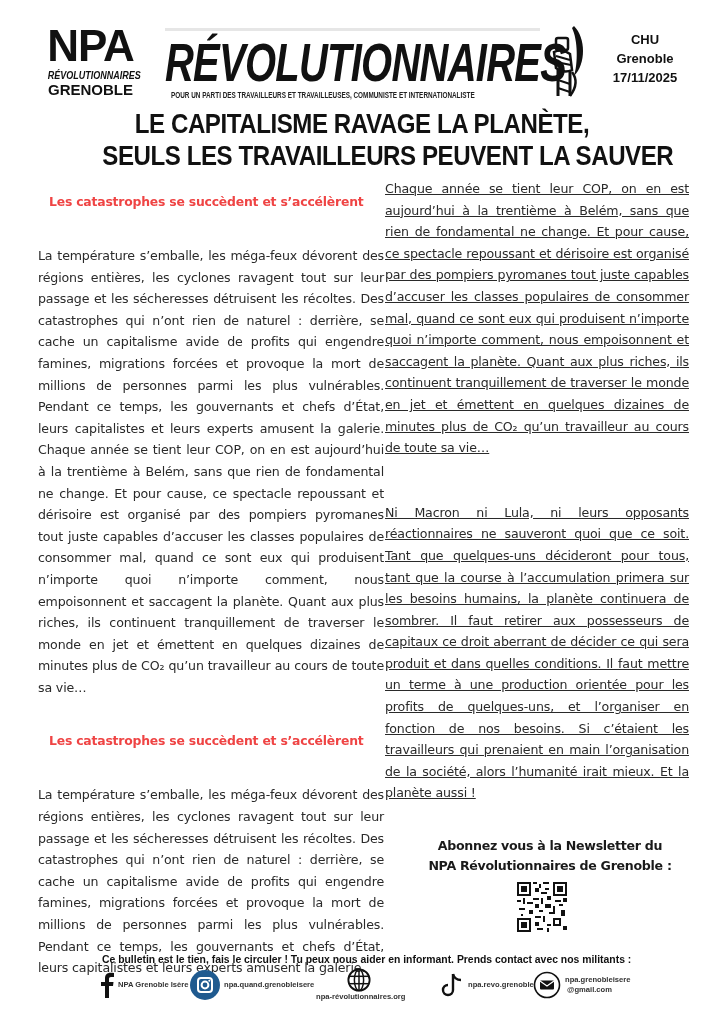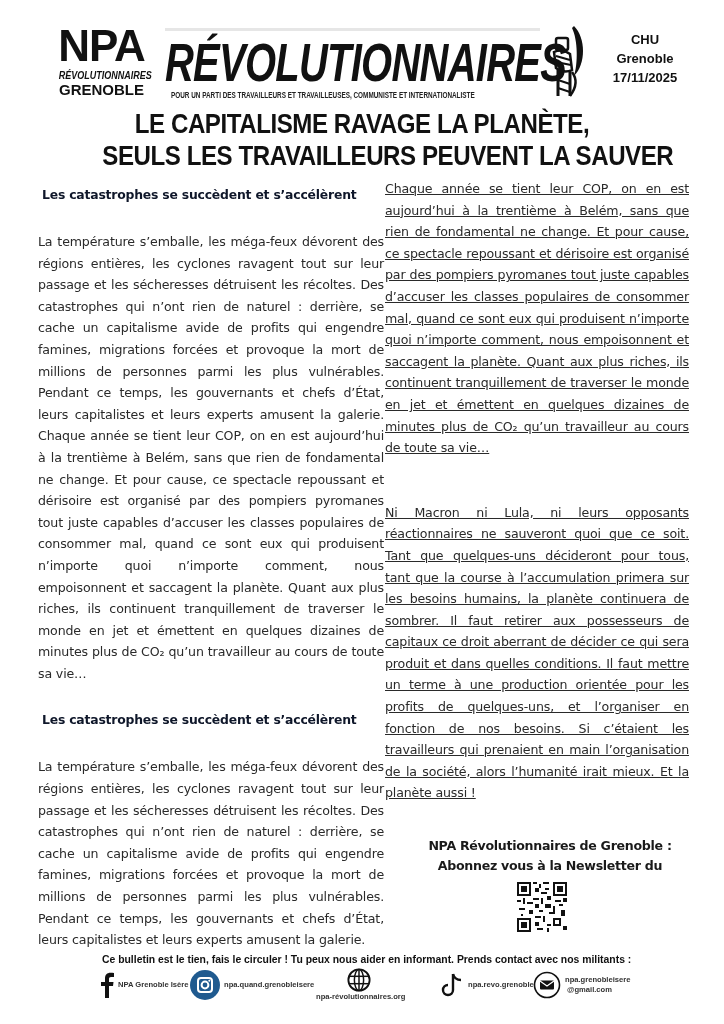--- a/index.html
+++ b/index.html
@@ -1,20 +1,20 @@
 <!DOCTYPE html>
 <html><head>
 <meta charset="utf-8">
 <style>
   html, body { margin:0; padding:0; background:#ffffff; }
   body { width:724px; height:1024px; position:relative; overflow:hidden; color:#1a1a1a;
          font-family: "DejaVu Sans", sans-serif; }
 
   
-  .logo-npa { position:absolute; left:54px; top:26px; width:95px; text-align:center; }
+  .logo-npa { position:absolute; left:43px; top:26px; width:95px; text-align:center; }
   .logo-npa .big { font-family:"Liberation Sans", sans-serif; font-weight:900; font-size:44px; line-height:40px; letter-spacing:-1px; color:#111; }
   .logo-npa .rev { font-family:"Liberation Sans", sans-serif; font-weight:bold; font-style:italic; font-size:10px; line-height:12px; margin-top:4px; color:#111; transform:scaleX(0.9); }
   .logo-npa .gre { font-family:"Liberation Sans", sans-serif; font-weight:900; font-size:15px; line-height:16px; color:#111; }
 
   .masthead { position:absolute; left:165px; top:28px; width:375px; }
   .masthead .topline { height:3px; background:#e6e6e6; margin:0 0 2px 0; }
   .masthead .title { font-family:"Liberation Sans", sans-serif; font-weight:900; font-style:italic; font-size:54px; line-height:58px;
                      letter-spacing:-1px; transform:scaleX(0.74); transform-origin:left center; white-space:nowrap; color:#111; }
   .masthead .subtitle { font-family:"Liberation Sans", sans-serif; font-weight:bold; font-size:8.2px; line-height:10px; white-space:nowrap;
                         transform:scaleX(0.78); transform-origin:left center; color:#222; margin-left:6px; margin-top:0px; }
@@ -26,21 +26,21 @@
 
   .headline { position:absolute; left:60px; top:108px; width:604px; text-align:center;
               font-family:"Liberation Sans", sans-serif; font-weight:bold; font-size:28px; line-height:32px; color:#111;
               letter-spacing:-0.5px; }
   .headline div { transform:scaleX(0.86); transform-origin:center; white-space:nowrap; }
 
   
   .col { position:absolute; font-family:"DejaVu Sans", sans-serif; font-size:12.6px; line-height:21.6px; color:#2a2a2a; }
   .col-left { left:38px; top:180px; width:346px; }
   .col-right { left:385px; top:178px; width:304px;text-decoration:underline; }
-  .col h3 { font-family:"DejaVu Sans", sans-serif; font-weight:bold; font-size:12.4px; line-height:21px; margin:4px; color:#0f172a; letter-spacing:-0.2px; }
+  .col h3 { font-family:"DejaVu Sans", sans-serif; font-weight:bold; font-size:12.4px; line-height:21px; margin:11px; color:#ef4444; letter-spacing:-0.2px; }
   .col p { margin:0; text-align:justify; text-align-last:left; letter-spacing:-0.15px; }
   .gap-h { height:22px; }
   .gap-s { height:21px; }
 
   .newsletter { position:absolute; left:405px; top:836px; width:290px; text-align:center;
                 font-family:"DejaVu Sans", sans-serif; font-weight:bold; font-size:12.6px; line-height:20px; color:#1a1a1a; letter-spacing:-0.3px; }
   .qr { position:absolute; left:517px; top:882px; width:50px; height:50px; }
 
   
   .footer-line { position:absolute; left:102px; top:954px; width:560px; font-family:"Liberation Sans", sans-serif; font-weight:bold;
@@ -100,22 +100,22 @@
 </div>
 
 <div class="col col-right">
   <p>Chaque année se tient leur COP, on en est aujourd’hui à la trentième à Belém, sans que rien de fondamental ne change. Et pour cause, ce spectacle repoussant et dérisoire est organisé par des pompiers pyromanes tout juste capables d’accuser les classes populaires de consommer mal, quand ce sont eux qui produisent n’importe quoi n’importe comment, nous empoisonnent et saccagent la planète. Quant aux plus riches, ils continuent tranquillement de traverser le monde en jet et émettent en quelques dizaines de minutes plus de CO₂ qu’un travailleur au cours de toute sa vie…</p>
   <div class="gap-s"></div>
   <div class="gap-h"></div>
   <p>Ni Macron ni Lula, ni leurs opposants réactionnaires ne sauveront quoi que ce soit. Tant que quelques-uns décideront pour tous, tant que la course à l’accumulation primera sur les besoins humains, la planète continuera de sombrer. Il faut retirer aux possesseurs de capitaux ce droit aberrant de décider ce qui sera produit et dans quelles conditions. Il faut mettre un terme à une production orientée pour les profits de quelques-uns, et l’organiser en fonction de nos besoins. Si c’étaient les travailleurs qui prenaient en main l’organisation de la société, alors l’humanité irait mieux. Et la planète aussi !</p>
 </div>
 
 <div class="newsletter">
+  <div>Abonnez vous à la Newsletter du</div>
   <div>NPA Révolutionnaires de Grenoble :</div>
-  <div>Abonnez vous à la Newsletter du</div>
 </div>
 
 <svg class="qr" viewBox="0 0 25 25" shape-rendering="crispEdges">
   <rect x="0" y="0" width="25" height="25" fill="#fff"></rect>
   <g fill="#111">
     <rect x="0" y="0" width="7" height="7"></rect>
       <rect x="1" y="1" width="5" height="5" fill="#fff"></rect>
       <rect x="2" y="2" width="3" height="3"></rect>
     <rect x="18" y="0" width="7" height="7"></rect>
       <rect x="19" y="1" width="5" height="5" fill="#fff"></rect>

